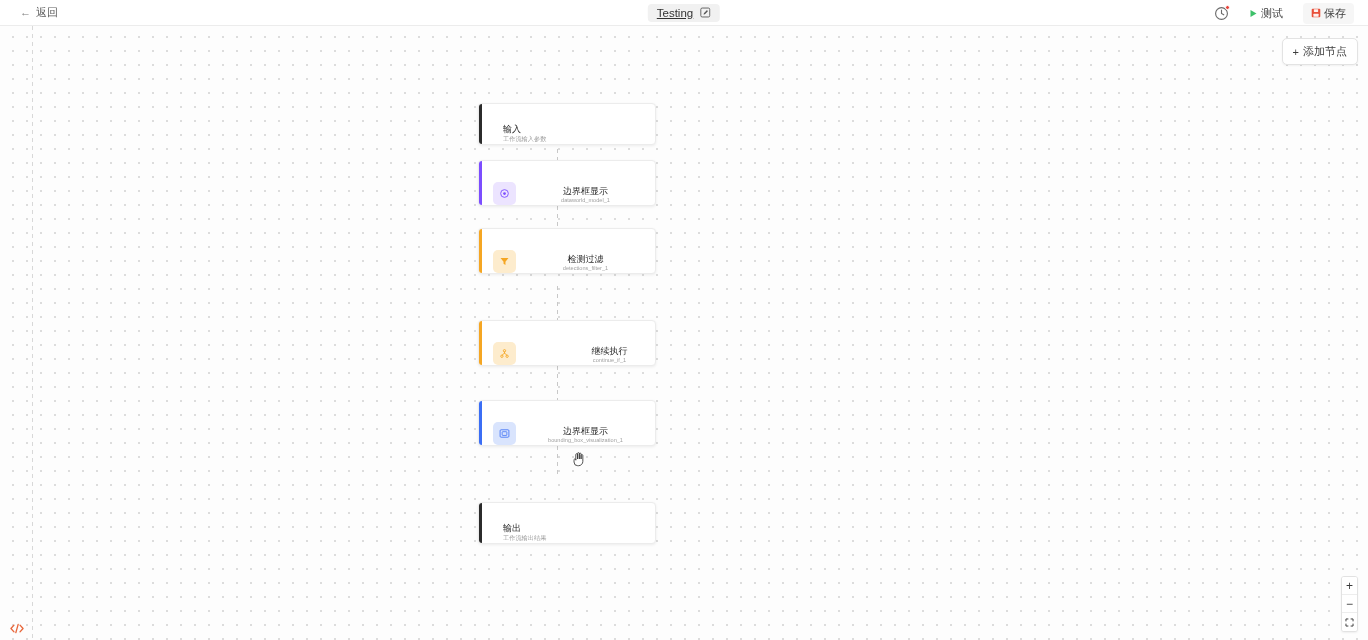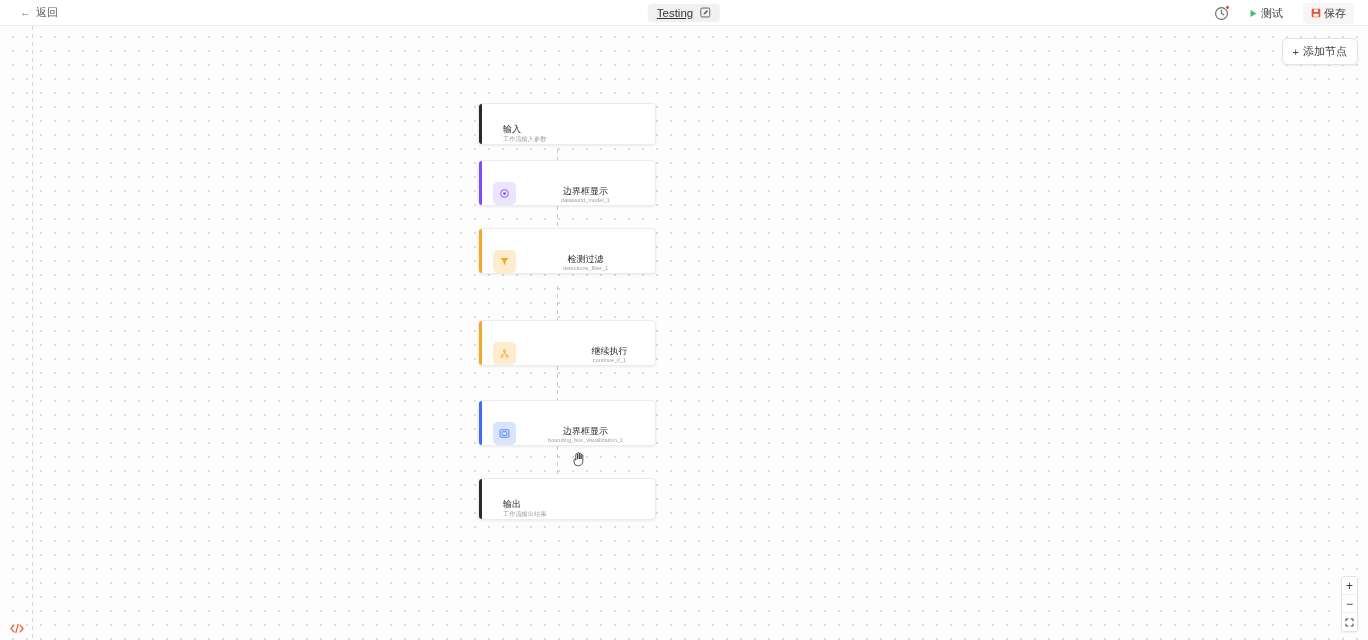--- a/index.html
+++ b/index.html
@@ -238,21 +238,21 @@
           <rect x="1.6" y="2.6" width="12.8" height="10.8" rx="1.4"></rect>
           <rect x="4.6" y="5.4" width="6.8" height="5.4" rx="0.8" stroke-width="1.1"></rect>
         </svg>
       </div>
       <div class="node-text">
         <div class="node-title">边界框显示</div>
         <div class="node-sub">bounding_box_visualization_1</div>
       </div>
     </div>
 
-    <div class="node io" style="top:452px;">
+    <div class="node io" style="top:476px;">
       <div class="node-accent" style="background:#2b2b2b;"></div>
       <div class="node-text">
         <div class="node-title">输出</div>
         <div class="node-sub">工作流输出结果</div>
       </div>
     </div>
 
   </div>
 
   <svg class="grab-cursor" viewBox="0 0 20 22">

